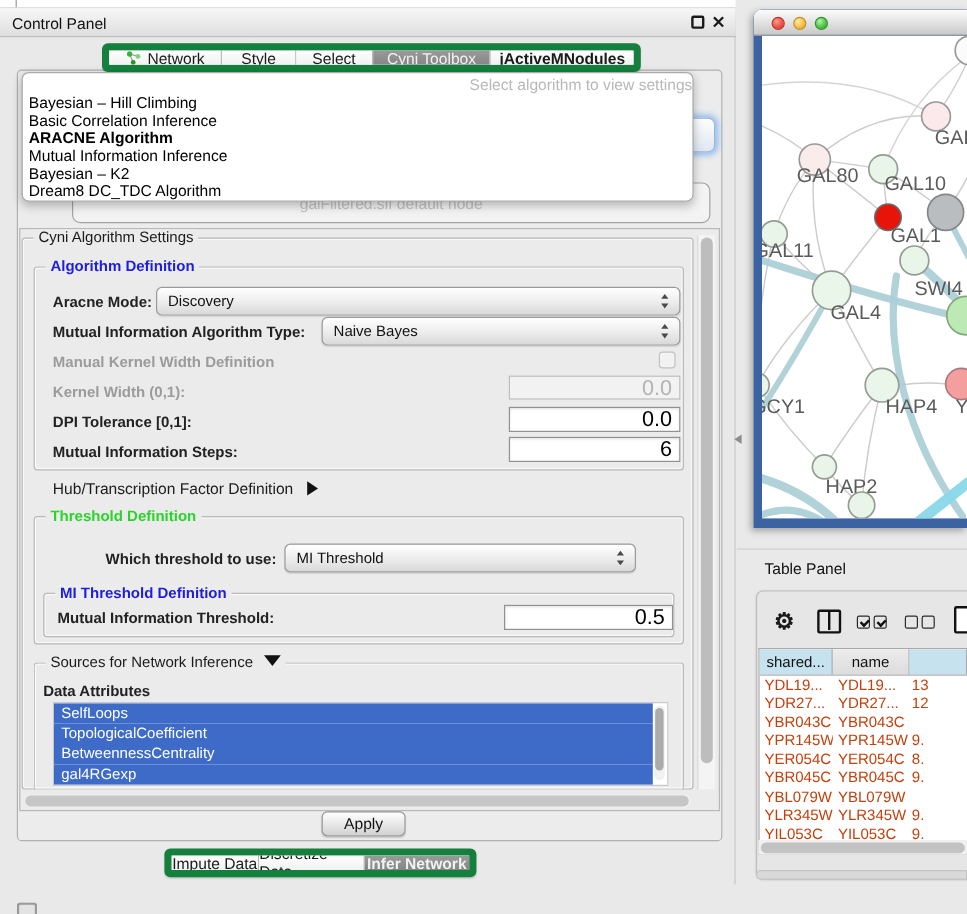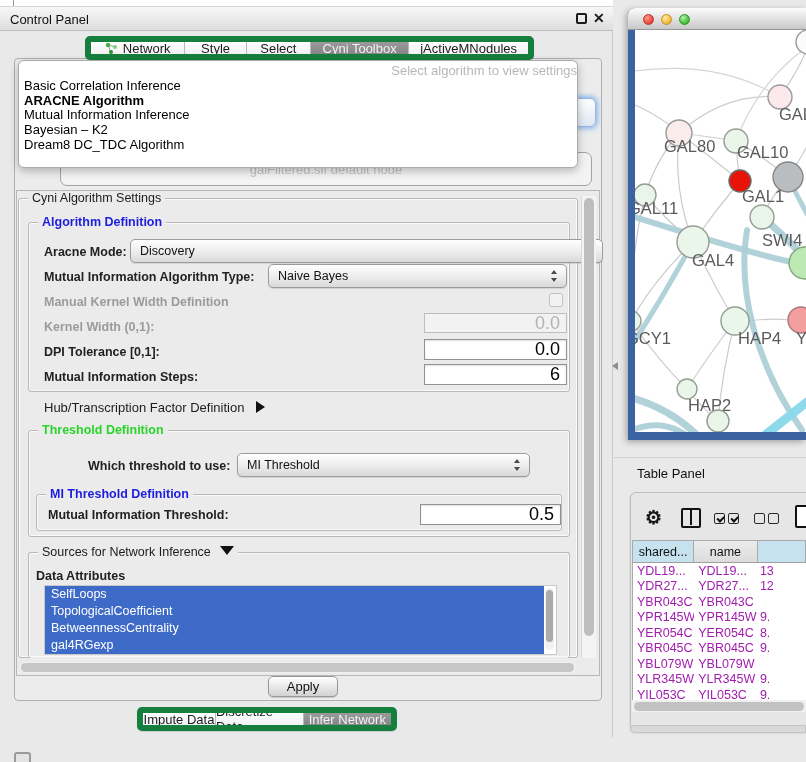--- a/index.html
+++ b/index.html
@@ -13,21 +13,21 @@
   #top-strip .tick { position:absolute; left:13px; top:0; width:1px; height:6px; background:#9a9a9a; }
   #cp-window { left:0; top:7px; width:613px; height:730px; background:#e9e9e9; border-right:1px solid #c9c9c9; }
   #cp-titlebar { left:0; top:7px; width:613px; height:24px; background:linear-gradient(#f7f7f7,#dedede); border-bottom:1px solid #bdbdbd; }
   #cp-title { left:10px; top:12px; font-size:13px; color:#111; }
   #cp-float { left:576px; top:13px; width:11px; height:11px; border:2px solid #1a1a1a; border-radius:2px; }
   #cp-close { left:593px; top:10px; font-size:14px; font-weight:bold; color:#1a1a1a; }
 
   
   .seg-bar { display:flex; border:6px solid #15803d; border-radius:5px; overflow:hidden; background:#fdfdfd; box-shadow:0 1px 1px rgba(0,0,0,.12); }
   .seg { display:flex; align-items:center; justify-content:center; gap:5px; font-size:13px; color:#1b1b1b; border-right:1px solid #b9b9b9; background:linear-gradient(#ffffff,#f1f1f1); }
-  .seg:last-child { border-right:none; }
+  .seg:last-child { border-right:none;font-weight:bold; }
   .seg.selected { background:linear-gradient(#9a9a9a,#868686); color:#f2f2f2; }
   #cp-tabs { left:85px; top:36px; width:449px; height:24px; }
   #cp-tabs .seg:nth-child(1){width:97px;} #cp-tabs .seg:nth-child(2){width:63px;}
   #cp-tabs .seg:nth-child(3){width:66px;} #cp-tabs .seg:nth-child(4){width:101px;}
   #cp-tabs .seg:nth-child(5){width:122px;}
   #bottom-tabs { left:137px; top:707px; width:260px; height:24px; }
   #bottom-tabs .seg:nth-child(1){width:94px;} #bottom-tabs .seg:nth-child(2){width:113px;}
   #bottom-tabs .seg:nth-child(3){width:113px;}
 
   #cp-content { left:14px; top:58px; width:588px; height:643px; background:#ececec; border:1px solid #b0b0b0; border-radius:4px; }
@@ -100,21 +100,21 @@
   .cb { width:11px; height:11px; border:1.8px solid #2a2a2a; border-radius:2px; position:relative; }
   .cb.on:before { content:""; position:absolute; left:1.5px; top:2px; width:5px; height:2.5px; border-left:2px solid #111; border-bottom:2px solid #111; transform:rotate(-45deg); }
   #icon-doc { left:795px; top:505px; width:16px; height:23px; border:2.5px solid #111; border-radius:2px; background:#fff; }
 
   #data-table { left:632px; top:540px; width:174px; height:172px; overflow:hidden; background:#fff; border:1px solid #a9a9a9; border-right:none; }
   .th-row { display:flex; height:22px; border-bottom:1px solid #9f9f9f; }
   .th { font-size:12.5px; color:#111; display:flex; align-items:center; justify-content:center; border-right:1px solid #a9a9a9; background:linear-gradient(#ececec,#dcdcdc); }
   .th.hl { background:#c5e2ee; }
   .c1 { width:76px; } .c2 { width:79px; } .c3 { width:60px; }
   .tr { display:flex; height:15.5px; }
-  .td { font-size:12.5px; color:#a21caf; padding-left:4px; white-space:nowrap; overflow:hidden; display:flex; align-items:center; }
+  .td { font-size:12.5px; color:#c2410c; padding-left:4px; white-space:nowrap; overflow:hidden; display:flex; align-items:center; }
   .td.c3 { padding-left:2px; }
   #tbl-hscroll { left:632px; top:700px; width:174px; height:12px; background:#f0f0f0; }
   #tbl-hscroll .thumb { position:absolute; left:2px; top:1.5px; width:170px; height:9px; background:#c2c2c2; border-radius:5px; }
   #tp-bottom-bar { left:630px; top:725px; width:176px; height:8px; background:#d9d9d9; border-radius:5px 0 0 5px; border:1px solid #c4c4c4; }
 </style>
 </head>
 <body>
 
 <div id="stage">
 
@@ -155,38 +155,39 @@
       </div>
   </div>
 
   <div id="ghost-focus" class="abs"></div>
   <div id="ghost-combo" class="abs combo-ghost">
     <span>galFiltered.sif default node</span>
   </div>
 
   <div id="algo-popup" class="abs">
     <div class="ph">Select algorithm to view settings</div>
+    <div class="opt">Bayesian – Hill Climbing</div>
     <div class="opt">Basic Correlation Inference</div>
     <div class="opt bold">ARACNE Algorithm</div>
     <div class="opt">Mutual Information Inference</div>
     <div class="opt">Bayesian – K2</div>
     <div class="opt">Dream8 DC_TDC Algorithm</div>
   </div>
 
   <div id="settings-view" class="abs"></div>
 
   <div class="groupbox" style="left:18px; top:198px; width:560px; height:460px;">
     <span class="gtitle t-black">Cyni Algorithm Settings</span>
   </div>
 
   <div class="groupbox" style="left:28px; top:222px; width:542px; height:170px;">
     <span class="gtitle t-blue">Algorithm Definition</span>
   </div>
   <div class="lbl abs" style="left:44px; top:245px;">Aracne Mode:</div>
-  <div class="combo" style="left:130px; top:239px; width:473px; height:24px;">
+  <div class="combo" style="left:130px; top:239px; width:437px; height:24px;">
     <span>Discovery</span>
     <span class="arr"></span>
   </div>
   <div class="lbl abs" style="left:44px; top:270px;">Mutual Information Algorithm Type:</div>
   <div class="combo" style="left:268px; top:264px; width:299px; height:24px;">
     <span>Naive Bayes</span>
     <span class="arr"></span>
   </div>
   <div class="lbl dis abs" style="left:44px; top:295px;">Manual Kernel Width Definition</div>
   <div class="checkbox" style="left:549px; top:293px;"></div>

